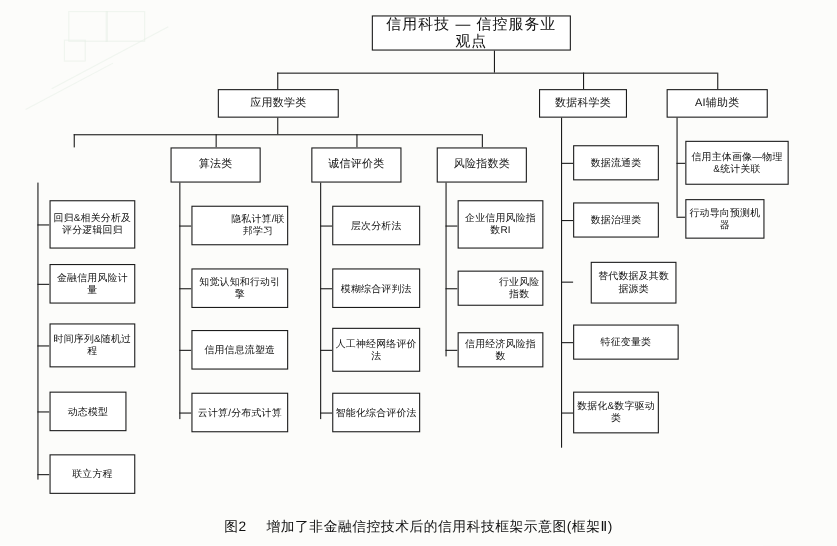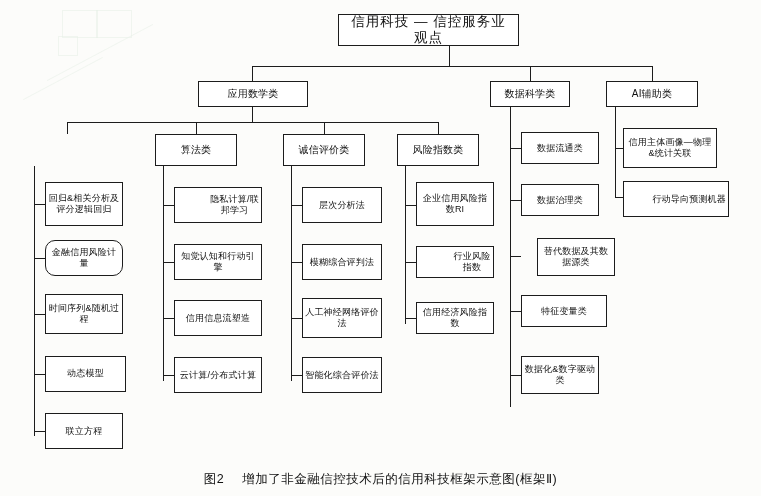--- a/index.html
+++ b/index.html
@@ -97,27 +97,27 @@
   <div class="ln lnv" style="left:34px;top:166px;height:270px;"></div>
   <div class="ln lnh" style="left:34px;top:204px;width:11px;"></div>
   <div class="ln lnh" style="left:34px;top:258px;width:11px;"></div>
   <div class="ln lnh" style="left:34px;top:314px;width:11px;"></div>
   <div class="ln lnh" style="left:34px;top:374px;width:11px;"></div>
   <div class="ln lnh" style="left:34px;top:431px;width:11px;"></div>
 
   <div class="box" style="left:45px;top:182px;width:78px;height:44px;">
     <span>回归&amp;相关分析及评分逻辑回归</span>
   </div>
-  <div class="box" style="left:45px;top:240px;width:78px;height:36px;border-radius:10px;">
+  <div class="box" style="left:45px;top:240px;width:78px;height:36px;">
     <span>金融信用风险计量</span>
   </div>
   <div class="box" style="left:45px;top:294px;width:78px;height:40px;">
     <span>时间序列&amp;随机过程</span>
   </div>
-  <div class="box" style="left:45px;top:356px;width:81px;height:36px;font-family:Liberation Mono, monospace;">
+  <div class="box" style="left:45px;top:356px;width:70px;height:36px;">
     <span>动态模型</span>
   </div>
   <div class="box" style="left:45px;top:413px;width:78px;height:36px;">
     <span>联立方程</span>
   </div>
 
   <div class="box lvl3" style="left:155px;top:134px;width:82px;height:32px;">
     <span>算法类</span>
   </div>
   <div class="ln lnv" style="left:163px;top:166px;height:215px;"></div>
@@ -191,38 +191,38 @@
 
   <div class="box" style="left:521px;top:132px;width:78px;height:32px;">
     <span>数据流通类</span>
   </div>
   <div class="box" style="left:521px;top:184px;width:78px;height:32px;align-items:center;">
     <span>数据治理类</span>
   </div>
   <div class="box" style="left:521px;top:238px;width:78px;height:38px;margin-left:16px;">
     <span>替代数据及其数据源类</span>
   </div>
-  <div class="box" style="left:521px;top:295px;width:86px;height:32px;">
+  <div class="box" style="left:521px;top:295px;width:96px;height:32px;">
     <span>特征变量类</span>
   </div>
   <div class="box" style="left:521px;top:356px;width:78px;height:38px;justify-content:flex-end;">
     <span>数据化&amp;数字驱动类</span>
   </div>
 
   <div class="box lvl2" style="left:606px;top:81px;width:92px;height:26px;">
     <span>AI辅助类</span>
   </div>
   <div class="ln lnv" style="left:615px;top:107px;height:90px;"></div>
   <div class="ln lnh" style="left:615px;top:148px;width:8px;"></div>
   <div class="ln lnh" style="left:615px;top:197px;width:8px;"></div>
 
   <div class="box" style="left:623px;top:128px;width:94px;height:40px;">
     <span>信用主体画像—物理&amp;统计关联</span>
   </div>
-  <div class="box" style="left:623px;top:181px;width:106px;height:36px;justify-content:flex-end;">
+  <div class="box" style="left:623px;top:181px;width:72px;height:36px;justify-content:flex-end;">
     <span>行动导向预测机器</span>
   </div>
 
   <div class="caption">
     <span class="num">图2</span>
     <span>增加了非金融信控技术后的信用科技框架示意图(框架Ⅱ)</span>
   </div>
 
 </div>
 

